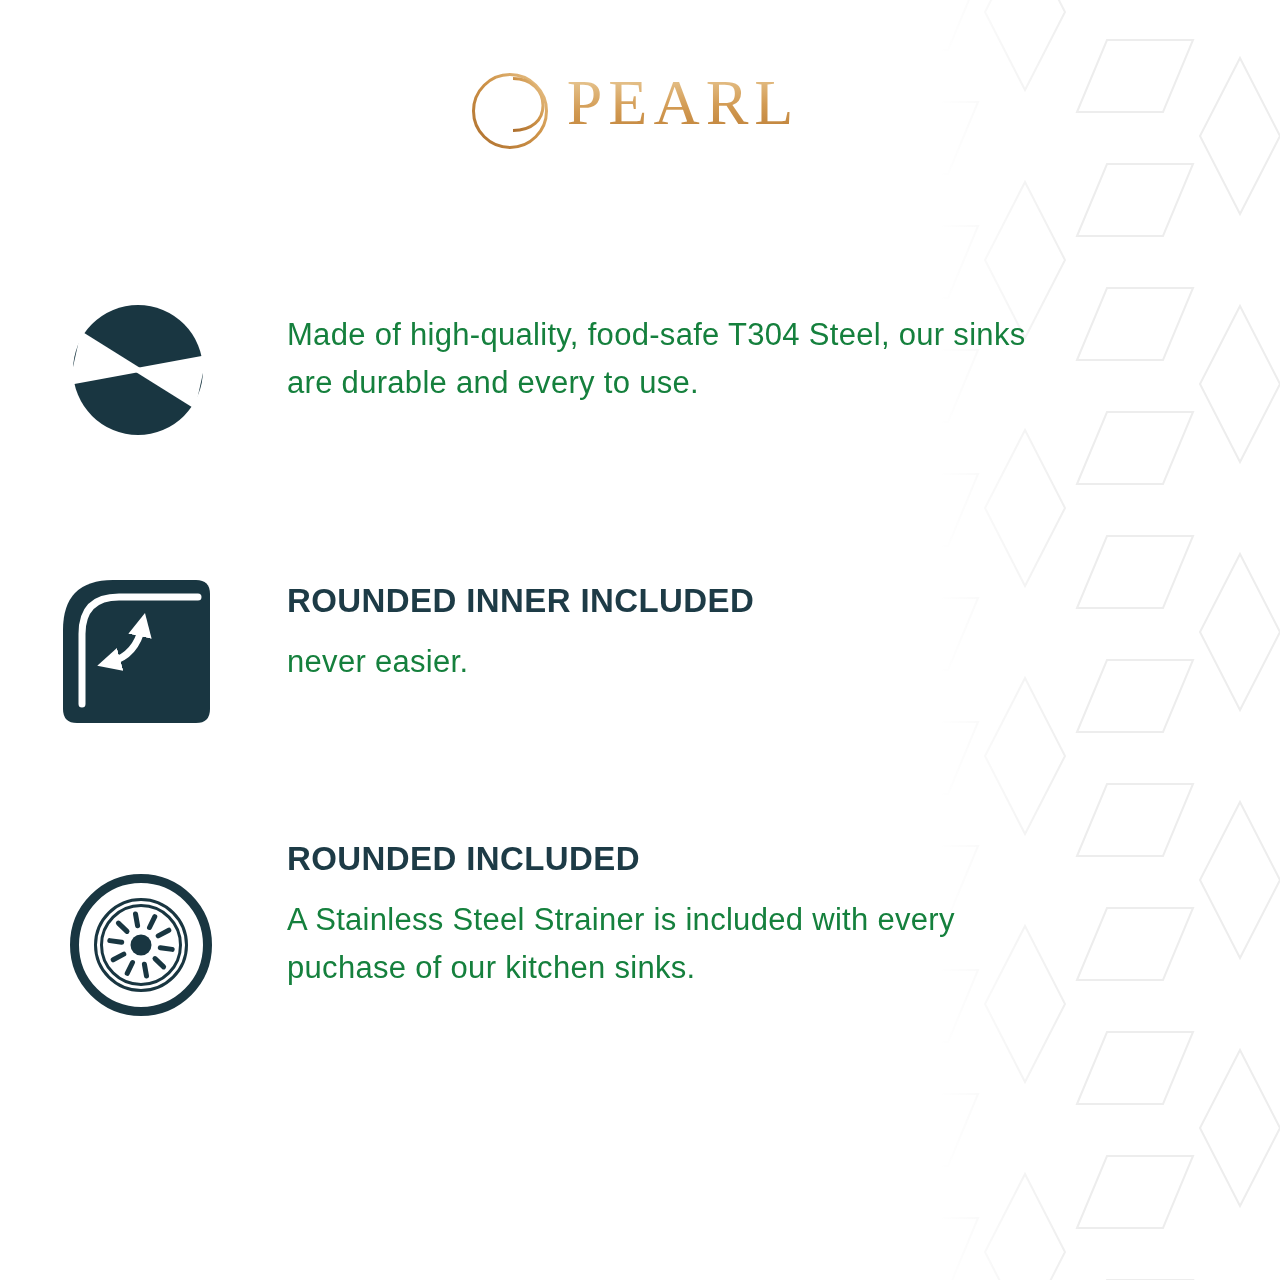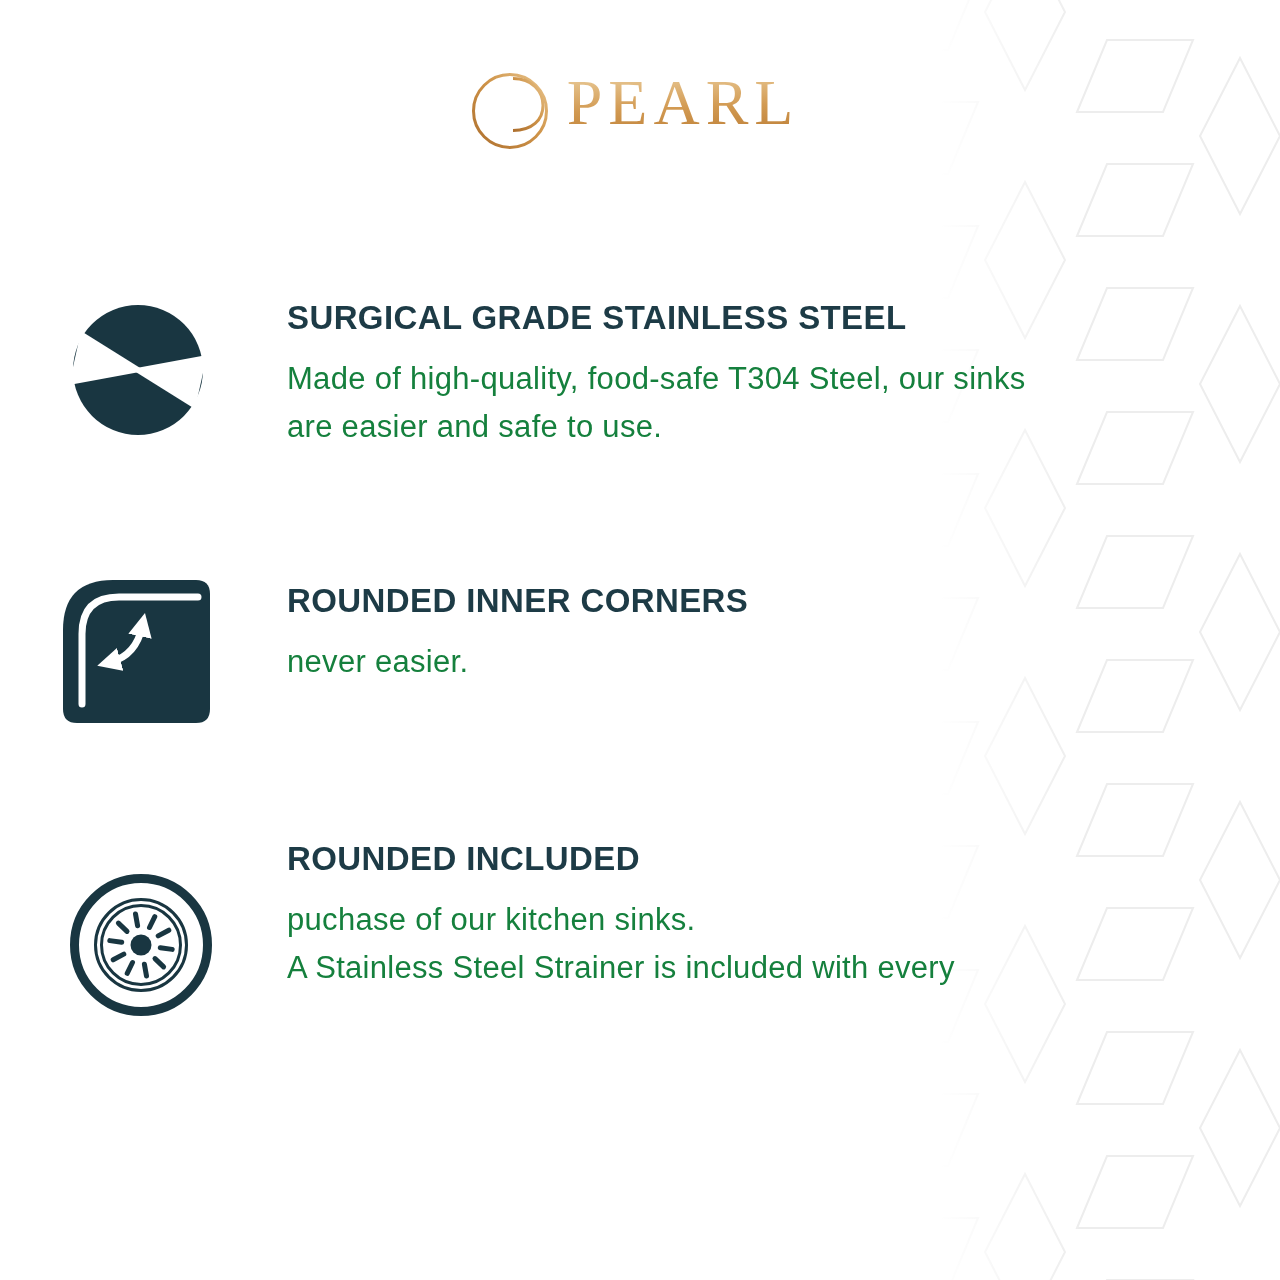--- a/index.html
+++ b/index.html
@@ -106,41 +106,40 @@
     <div class="brand-text"><span>PEARL</span><span class="reg">®</span></div>
   </header>
 
   <section class="feature feature-1">
     <svg class="ficon" width="130" height="130" viewBox="0 0 130 130">
       <circle cx="65" cy="65" r="65" fill="#193641"></circle>
       <polygon points="72,66 8,26 -4,80" fill="#ffffff"></polygon>
       <polygon points="58,64 122,104 134,50" fill="#ffffff"></polygon>
     </svg>
     <div class="ftext">
-      <h2 class="fheading">SURGICAL GRADE STAINLESS STEEL</h2>
       <p class="fbody">
         <span>Made of high-quality, food-safe T304 Steel, our sinks</span>
-        <span>are easier and safe to use.</span>
+        <span>are durable and every to use.</span>
       </p>
     </div>
   </section>
 
   <section class="feature feature-2">
     <svg class="ficon" width="147" height="143" viewBox="0 0 147 143">
       <defs>
         <marker id="ah" viewBox="0 0 10 10" refX="4" refY="5" markerWidth="3.4" markerHeight="3.4" orient="auto-start-reverse">
           <path d="M0,0 L10,5 L0,10 Z" fill="#ffffff"></path>
         </marker>
       </defs>
       <path d="M50,0 H133 Q147,0 147,14 V129 Q147,143 133,143 H14 Q0,143 0,129 V50 Q0,0 50,0 Z" fill="#193641"></path>
       <path d="M19,124 V54 Q19,17 56,17 H135" stroke="#ffffff" stroke-width="7" fill="none" stroke-linecap="round"></path>
       <path d="M48,82 Q73,75 79,47" stroke="#ffffff" stroke-width="7" fill="none" marker-start="url(#ah)" marker-end="url(#ah)"></path>
     </svg>
     <div class="ftext">
-      <h2 class="fheading">ROUNDED INNER CORNERS</h2>
+      <h2 class="fheading">ROUNDED INNER INCLUDED</h2>
       <p class="fbody">
         <span>never easier.</span>
       </p>
     </div>
   </section>
 
   <section class="feature feature-3">
     <svg class="ficon" width="146" height="146" viewBox="0 0 146 146">
       <circle cx="73" cy="73" r="66.5" fill="none" stroke="#193641" stroke-width="9"></circle>
       <circle cx="73" cy="73" r="45.5" fill="none" stroke="#193641" stroke-width="3"></circle>
@@ -155,19 +154,19 @@
         <line x1="53.7" y1="70.3" x2="41.8" y2="68.6"></line>
         <line x1="59.0" y1="59.4" x2="50.4" y2="51.1"></line>
         <line x1="69.6" y1="53.8" x2="67.5" y2="42.0"></line>
         <line x1="81.5" y1="55.5" x2="86.8" y2="44.7"></line>
         <line x1="90.2" y1="63.9" x2="100.8" y2="58.2"></line>
       </g>
     </svg>
     <div class="ftext">
       <h2 class="fheading">ROUNDED INCLUDED</h2>
       <p class="fbody">
+        <span>A Stainless Steel Strainer is included with every</span>
         <span>puchase of our kitchen sinks.</span>
-        <span>A Stainless Steel Strainer is included with every</span>
       </p>
     </div>
   </section>
 
 </div>
 
 </body></html>

